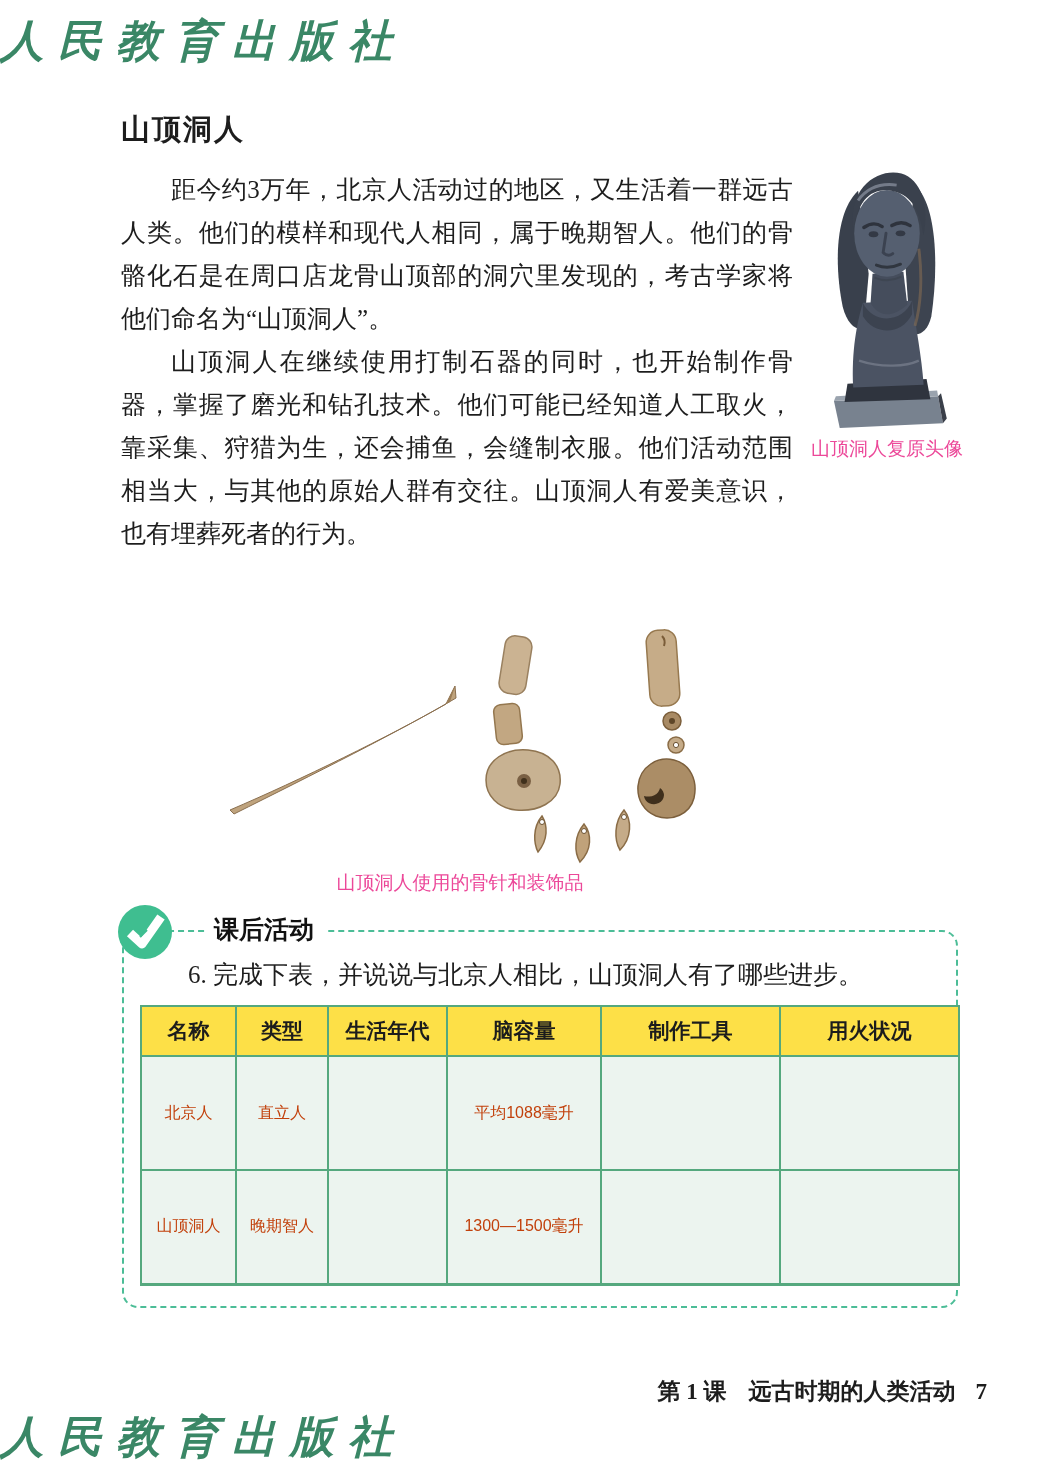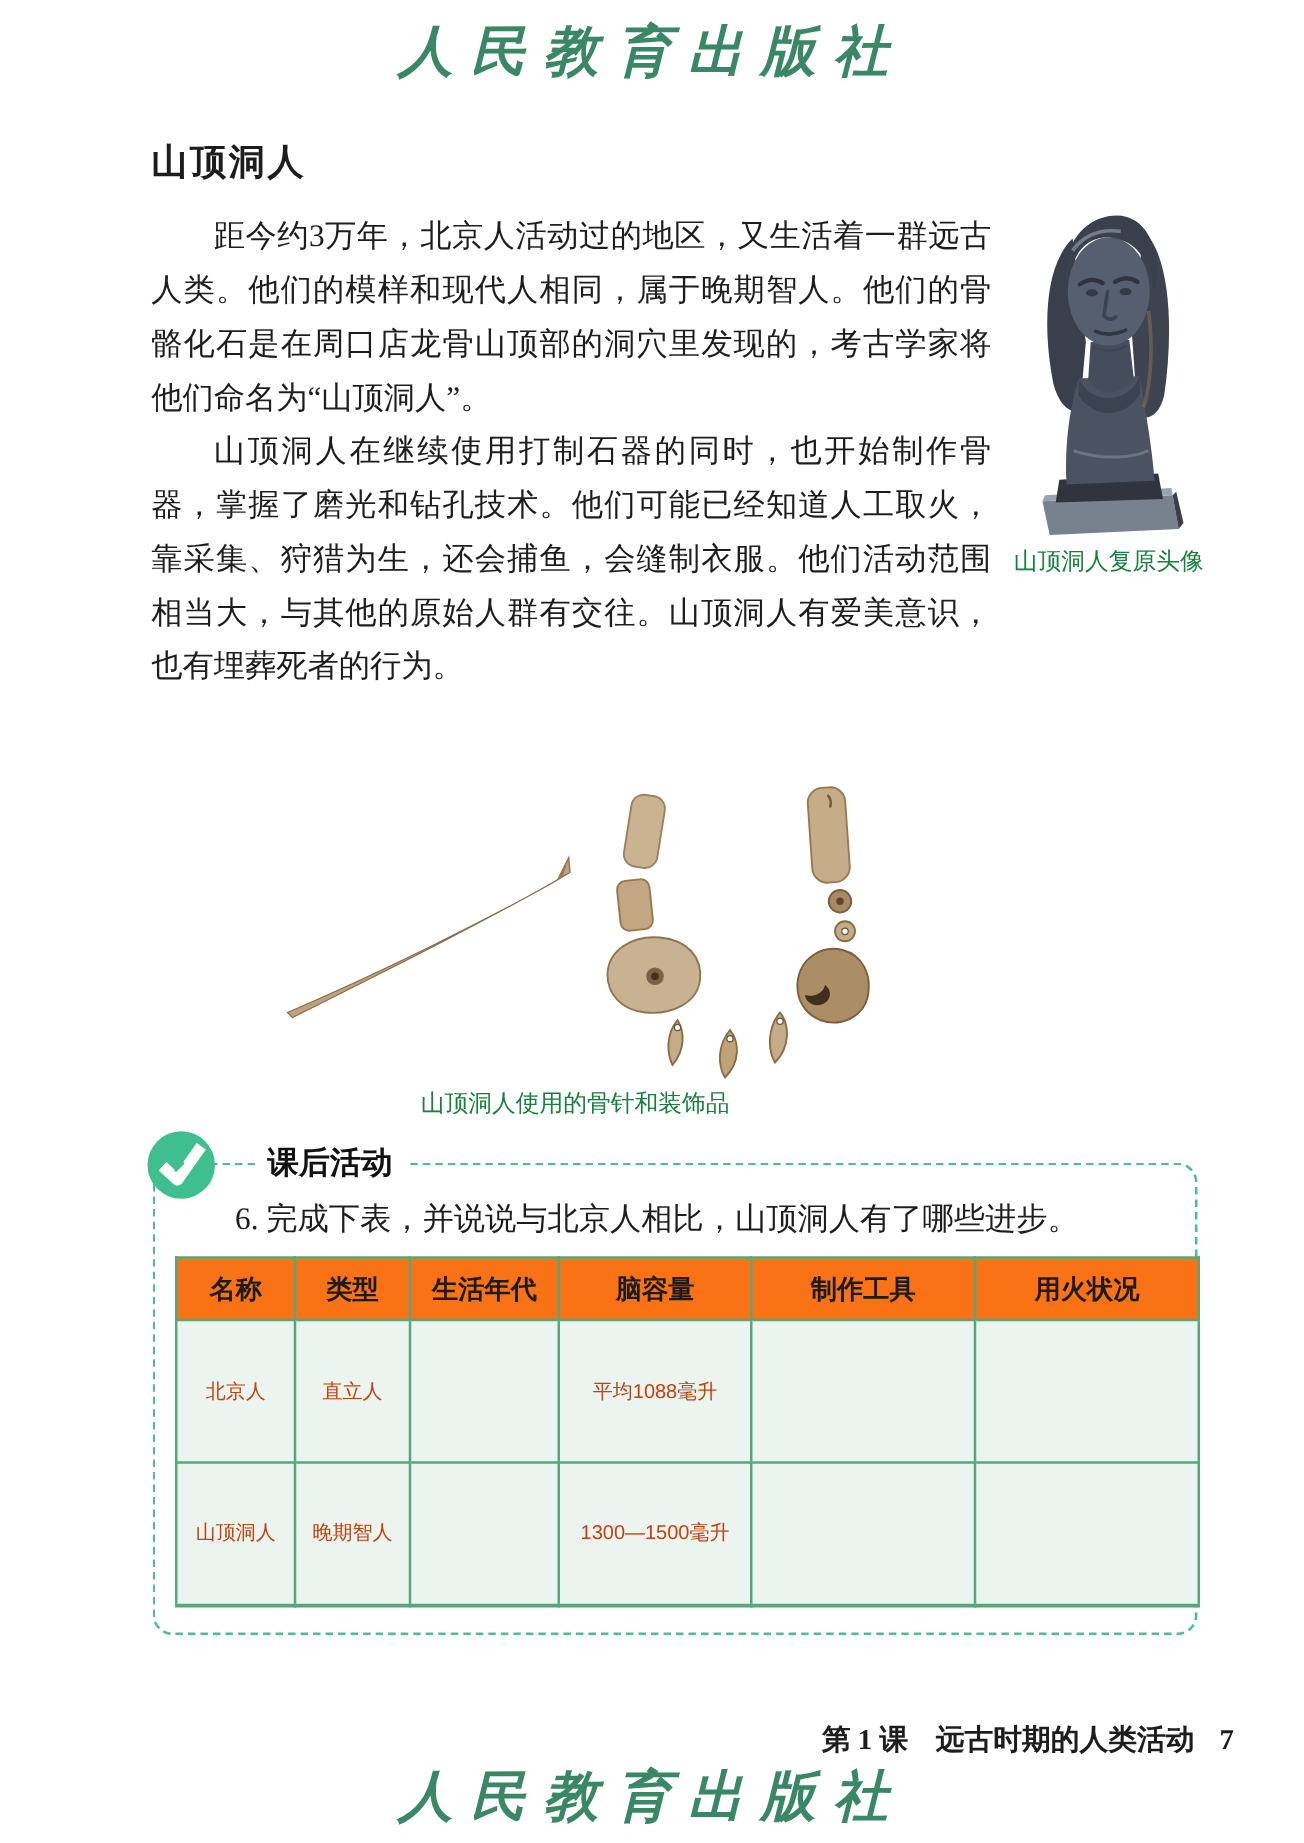--- a/index.html
+++ b/index.html
@@ -11,21 +11,20 @@
     margin: 0 auto;
     background: #ffffff;
     font-family: "Liberation Serif", serif;
     color: #1d1d1d;
     overflow: hidden;
   }
   
   .pub-logo {
     position: absolute;
     left: 0; width: 100%;
-    text-align: center;
     font-family: "Liberation Serif", serif;
     font-style: italic;
     font-weight: bold;
     font-size: 44px;
     letter-spacing: 14px;
     color: #3a8766;
     white-space: nowrap;
   }
   .pub-logo.top { top: 12px; }
   .pub-logo.bottom { top: 1408px; }
@@ -52,21 +51,21 @@
   
   .bust-fig {
     position: absolute;
     left: 806px; top: 160px;
     width: 162px;
     text-align: center;
   }
   .bust-fig svg { display: block; margin: 0 auto; width: 150px; height: 270px; }
   .fig-caption {
     font-size: 19px;
-    color: #15803d;
+    color: #ec4899;
     margin-top: 6px;
     white-space: nowrap;
   }
 
   
   .bone-fig {
     position: absolute;
     left: 150px; top: 618px;
     width: 620px;
     text-align: center;
@@ -116,21 +115,21 @@
     font-family: "Liberation Sans", sans-serif;
   }
   .activity-table th, .activity-table td {
     border: 2px solid #55a87e;
     text-align: center;
     vertical-align: middle;
   }
   .activity-table thead tr { height: 50px; }
   .activity-table tbody tr { height: 114px; }
   .activity-table th {
-    background: #f97316;
+    background: #fde047;
     font-size: 21px;
     font-weight: bold;
     color: #1c1c1c;
   }
   .activity-table td {
     background: #ecf4ef;
     font-size: 16px;
     color: #c2410c;
   }
   .activity-table { border-bottom: 3px solid #55a87e; }

